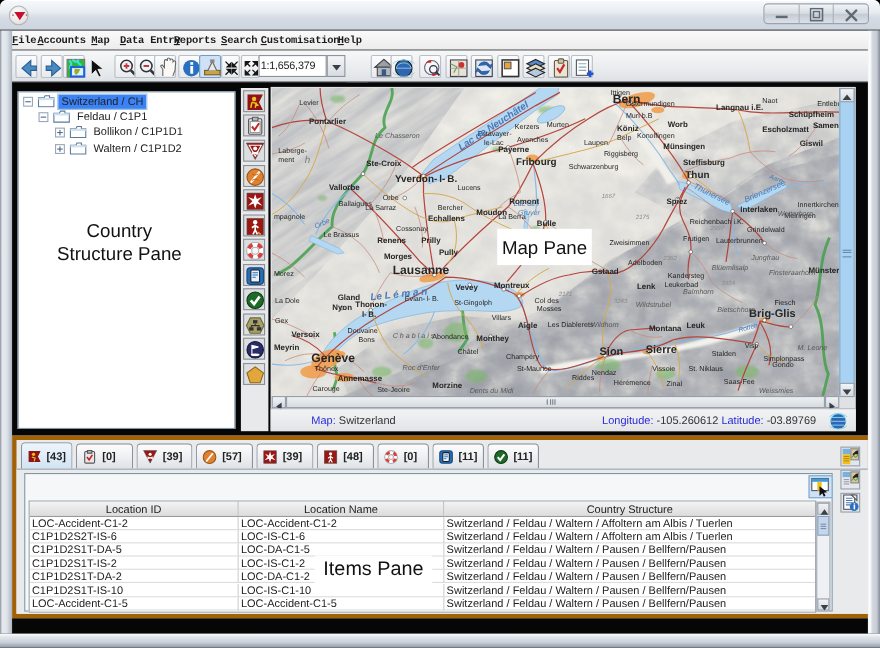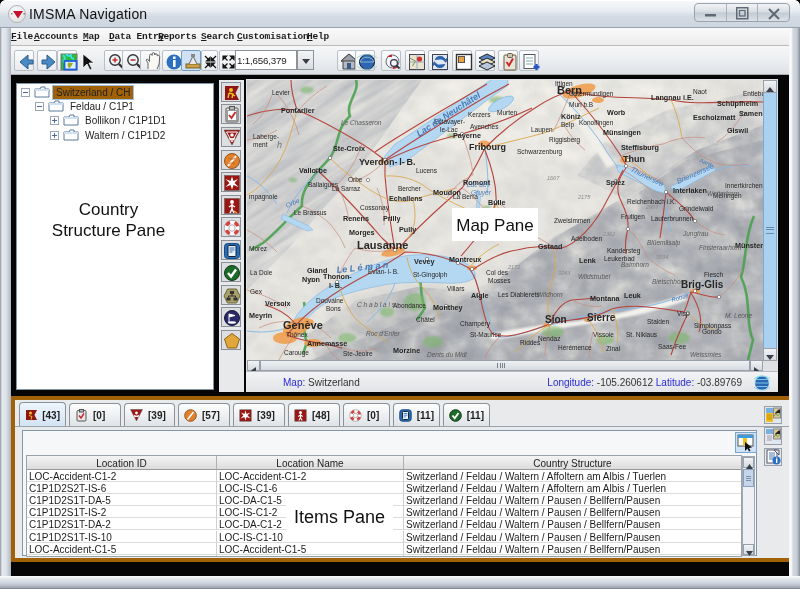--- a/index.html
+++ b/index.html
@@ -55,21 +55,21 @@
 
 
 #tree { left:16px; top:83px; width:198px; height:307px; background:#fff;
   border:1px solid #8296aa; font-size:10px; color:#222; }
 .trow { position:absolute; height:14px; display:flex; align-items:center; }
 .expander { width:9px; height:9px; border:1px solid #9aa5b5; background:#fff;
   position:relative; margin-right:4px; flex:none; }
 .expander:before { content:""; position:absolute; left:1px; top:3px; width:5px; height:1px; background:#4a6a9a; }
 .expander.plus:after { content:""; position:absolute; left:3px; top:1px; width:1px; height:5px; background:#4a6a9a; }
 .tlabel { padding:1px 3px; white-space:nowrap; }
-.tlabel.sel { background:#a16207; outline:1px solid #9ec0e0; }
+.tlabel.sel { background:#3b82f6; outline:1px solid #9ec0e0; }
 #cspane-label { left:4px; top:116px; width:175px; text-align:center;
   font-size:17px; color:#111; line-height:20.5px; }
 
 
 #vtools { left:219px; top:80px; width:25px; height:312px; background:#e8e9ea; }
 .vbtn { position:absolute; left:2px; width:20px; height:20px; border:1px solid #8a9099;
   background:#dcdee0; }
 .vbtn svg { position:absolute; left:1px; top:1px; }
 
 
@@ -111,21 +111,20 @@
   <div id="title-icon" class="abs">
     <svg width="14" height="11" viewBox="0 0 14 11">
         <polygon points="2,2 12,2 7,9.5" fill="#c8102e"></polygon>
         <g fill="#888">
           <rect x="0" y="4" width="1.5" height="1.5"></rect>
           <rect x="12.5" y="4" width="1.5" height="1.5"></rect>
           <rect x="6" y="-1" width="1.5" height="1"></rect>
         </g>
       </svg>
   </div>
-  <div id="title-text" class="abs">IMSMA Navigation</div>
   <div id="winbtns" class="abs">
     <div class="wb">
         <svg style="position:absolute;left:10px;top:10px" width="12" height="4">
           <rect x="0" y="0" width="11" height="2.5" fill="#5f6974"></rect>
         </svg>
       </div>
     <div class="wb">
         <svg style="position:absolute;left:9px;top:3px" width="13" height="13">
           <rect x="0.75" y="0.75" width="11" height="11" fill="none" stroke="#5f6974" stroke-width="1.5"></rect>
           <rect x="3.5" y="3.5" width="5.5" height="5.5" fill="none" stroke="#5f6974" stroke-width="1.3"></rect>

